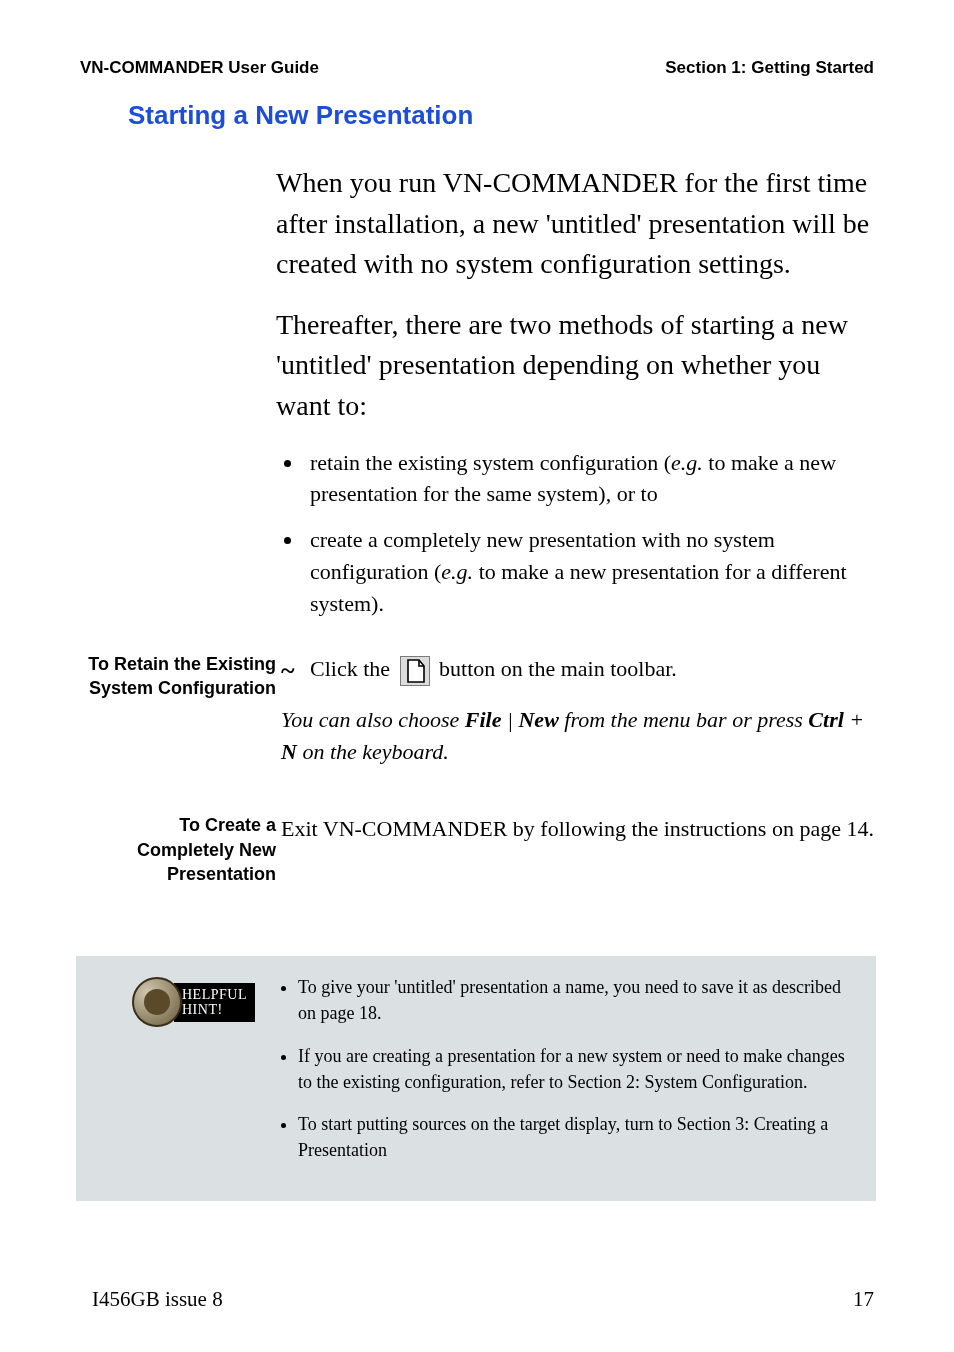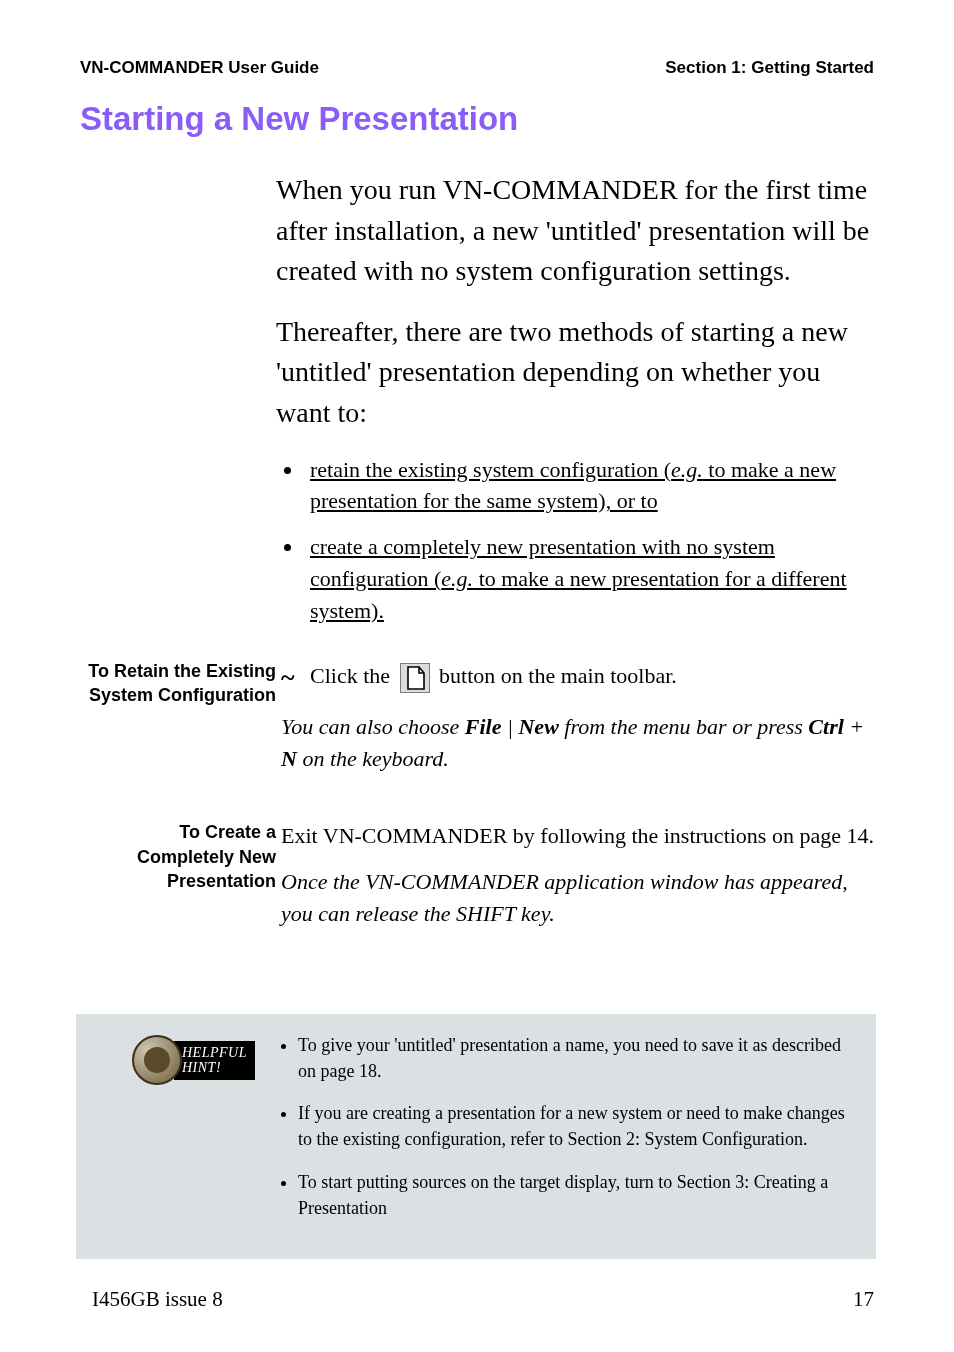--- a/index.html
+++ b/index.html
@@ -19,37 +19,37 @@
     justify-content: space-between;
     font-family: Arial, Helvetica, sans-serif;
     font-weight: bold;
     font-size: 17px;
     margin-bottom: 22px;
     margin-top: 16px;
   }
   .main-heading {
     font-family: Arial, Helvetica, sans-serif;
     font-weight: bold;
-    font-size: 33px;
-    color: #8b5cf6;
+    font-size: 26px;
+    color: #1d4ed8;
     margin-bottom: 32px;
+    margin-left: 48px;
   }
   .body-block {
     margin-left: 196px;
   }
   .para {
     font-size: 28px;
     line-height: 1.45;
     margin-bottom: 20px;
     font-family: "Palatino Linotype", Palatino, Georgia, serif;
   }
   .bullets {
     list-style: disc;
     padding-left: 28px;
-    text-decoration: underline;
   }
   .bullets li {
     font-size: 22px;
     line-height: 1.45;
     margin-bottom: 14px;
     font-family: "Palatino Linotype", Palatino, Georgia, serif;
     padding-left: 6px;
   }
   .italic { font-style: italic; }
   .bold-italic { font-style: italic; font-weight: bold; }
@@ -131,21 +131,20 @@
     position: absolute;
     top: 10px; left: 10px;
     width: 26px; height: 26px;
     border-radius: 50%;
     background: #5a4a2a;
   }
   .badge-label {
     background: #000;
     color: #fff;
     font-family: "Brush Script MT", cursive;
-    font-style: italic;
     font-size: 14px;
     line-height: 1.1;
     padding: 4px 8px;
     margin-left: -8px;
     letter-spacing: 0.5px;
   }
   .hint-list {
     list-style: disc;
     padding-left: 22px;
     flex: 1;
@@ -209,21 +208,20 @@
       <p class="italic">
         <span>You can also choose </span><span class="bold-italic">File</span><span> | </span><span class="bold-italic">New</span><span> from the menu bar or press </span><span class="bold-italic">Ctrl</span><span> + </span><span class="bold-italic">N</span><span> on the keyboard.</span>
       </p>
     </div>
   </div>
 
   <div class="section-row">
     <div class="side-label">To Create a Completely New Presentation</div>
     <div class="side-content">
       <p>Exit VN-COMMANDER by following the instructions on page 14.</p>
-      <p class="italic">Once the VN-COMMANDER application window has appeared, you can release the SHIFT key.</p>
     </div>
   </div>
 
   <div class="hint-box">
     <div class="hint-badge-wrap">
       <div class="hint-badge">
         <div class="badge-circle"></div>
         <div class="badge-label">
           <div>HELPFUL</div>
           <div>HINT!</div>

